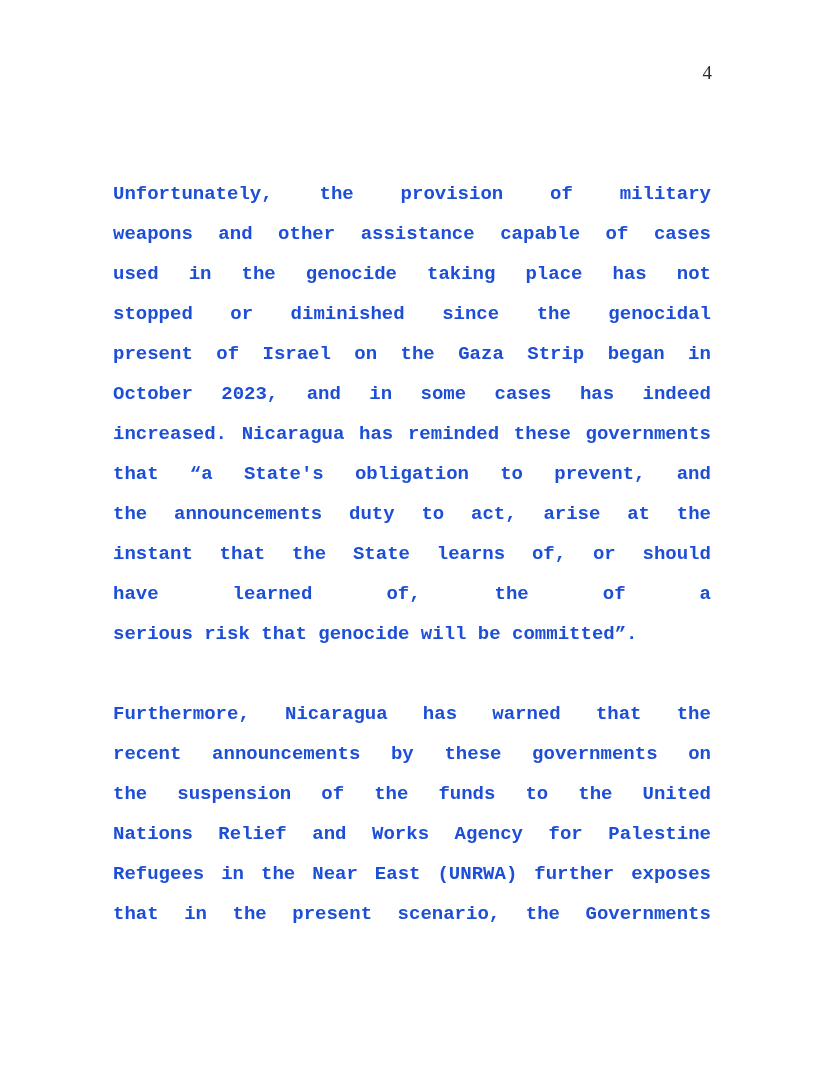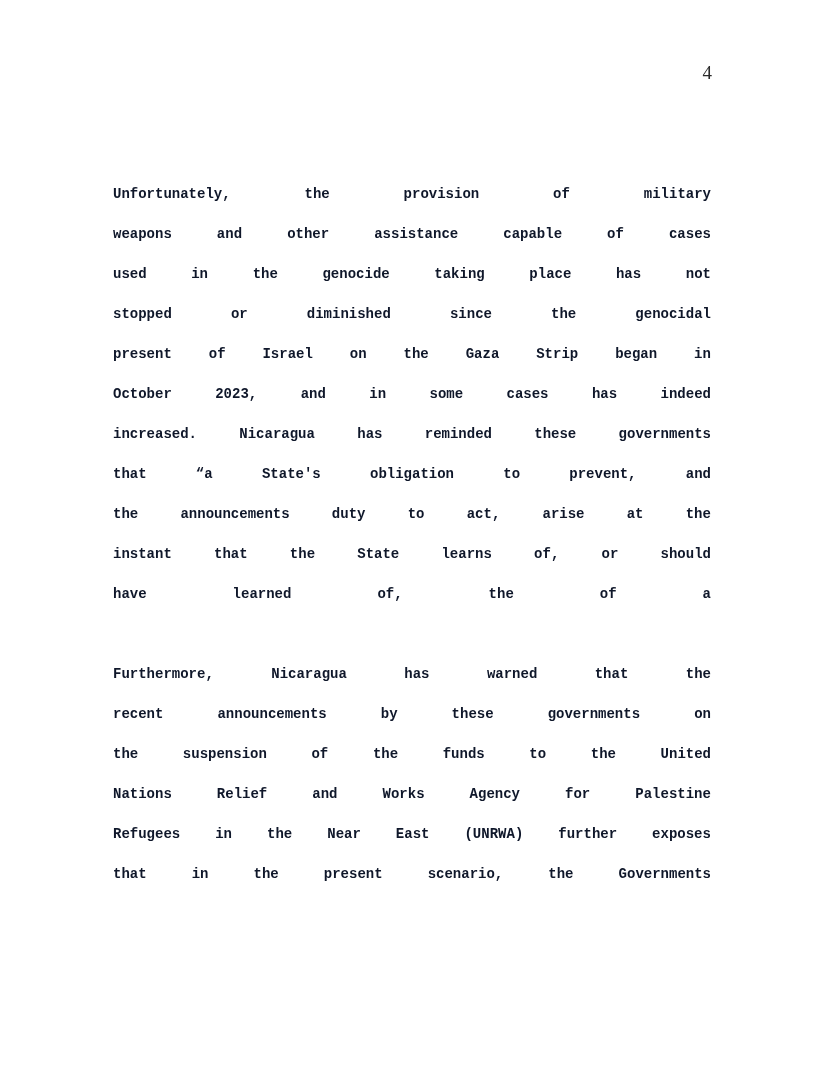--- a/index.html
+++ b/index.html
@@ -23,23 +23,23 @@
     font-size: 19px;
     font-weight: 400;
     color: #2b2b2b;
     text-align: right;
   }
   .text-block {
     position: absolute;
     left: 113px;
     top: 174px;
     width: 598px;
-    font-size: 14px;
+    font-size: 19px;
     font-weight: 700;
-    color: #0f172a;
+    color: #1d4ed8;
   }
   .paragraph {
     margin: 0;
   }
   .paragraph + .paragraph {
     margin-top: 40px;
   }
   .line {
     height: 40px;
     line-height: 40px;
@@ -64,20 +64,21 @@
         <div class="line justified"><span>weapons</span><span>and</span><span>other</span><span>assistance</span><span>capable</span><span>of</span><span>cases</span></div>
         <div class="line justified"><span>used</span><span>in</span><span>the</span><span>genocide</span><span>taking</span><span>place</span><span>has</span><span>not</span></div>
         <div class="line justified"><span>stopped</span><span>or</span><span>diminished</span><span>since</span><span>the</span><span>genocidal</span></div>
         <div class="line justified"><span>present</span><span>of</span><span>Israel</span><span>on</span><span>the</span><span>Gaza</span><span>Strip</span><span>began</span><span>in</span></div>
         <div class="line justified"><span>October</span><span>2023,</span><span>and</span><span>in</span><span>some</span><span>cases</span><span>has</span><span>indeed</span></div>
         <div class="line justified"><span>increased.</span><span>Nicaragua</span><span>has</span><span>reminded</span><span>these</span><span>governments</span></div>
         <div class="line justified"><span>that</span><span>“a</span><span>State's</span><span>obligation</span><span>to</span><span>prevent,</span><span>and</span></div>
         <div class="line justified"><span>the</span><span>announcements</span><span>duty</span><span>to</span><span>act,</span><span>arise</span><span>at</span><span>the</span></div>
         <div class="line justified"><span>instant</span><span>that</span><span>the</span><span>State</span><span>learns</span><span>of,</span><span>or</span><span>should</span></div>
         <div class="line justified"><span>have</span><span>learned</span><span>of,</span><span>the</span><span>of</span><span>a</span></div>
+        <div class="line">serious risk that genocide will be committed”.</div>
       </div>
       <div class="paragraph">
         <div class="line justified"><span>Furthermore,</span><span>Nicaragua</span><span>has</span><span>warned</span><span>that</span><span>the</span></div>
         <div class="line justified"><span>recent</span><span>announcements</span><span>by</span><span>these</span><span>governments</span><span>on</span></div>
         <div class="line justified"><span>the</span><span>suspension</span><span>of</span><span>the</span><span>funds</span><span>to</span><span>the</span><span>United</span></div>
         <div class="line justified"><span>Nations</span><span>Relief</span><span>and</span><span>Works</span><span>Agency</span><span>for</span><span>Palestine</span></div>
         <div class="line justified"><span>Refugees</span><span>in</span><span>the</span><span>Near</span><span>East</span><span>(UNRWA)</span><span>further</span><span>exposes</span></div>
         <div class="line justified"><span>that</span><span>in</span><span>the</span><span>present</span><span>scenario,</span><span>the</span><span>Governments</span></div>
       </div>
     </div>

